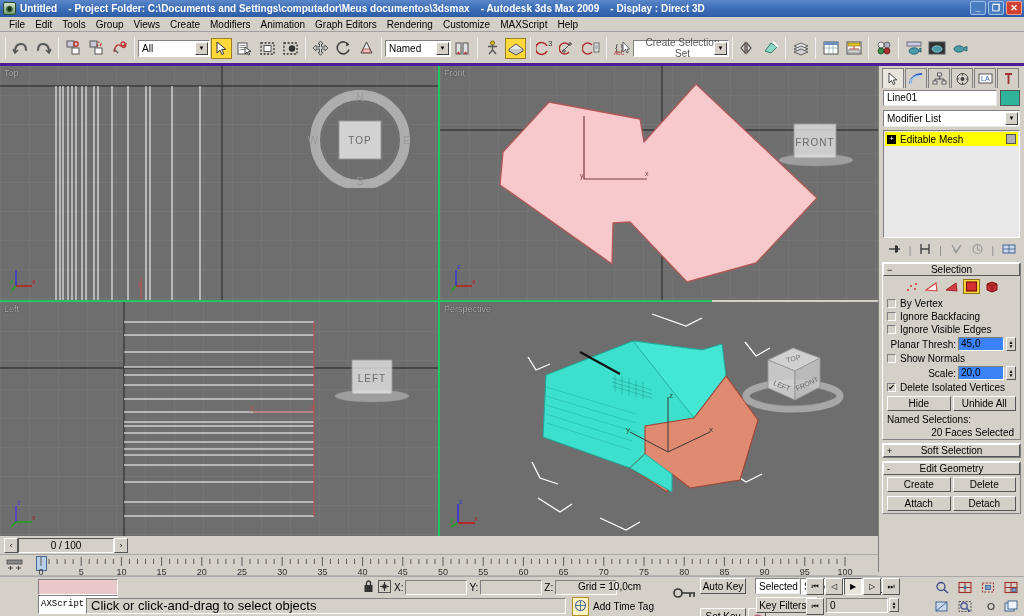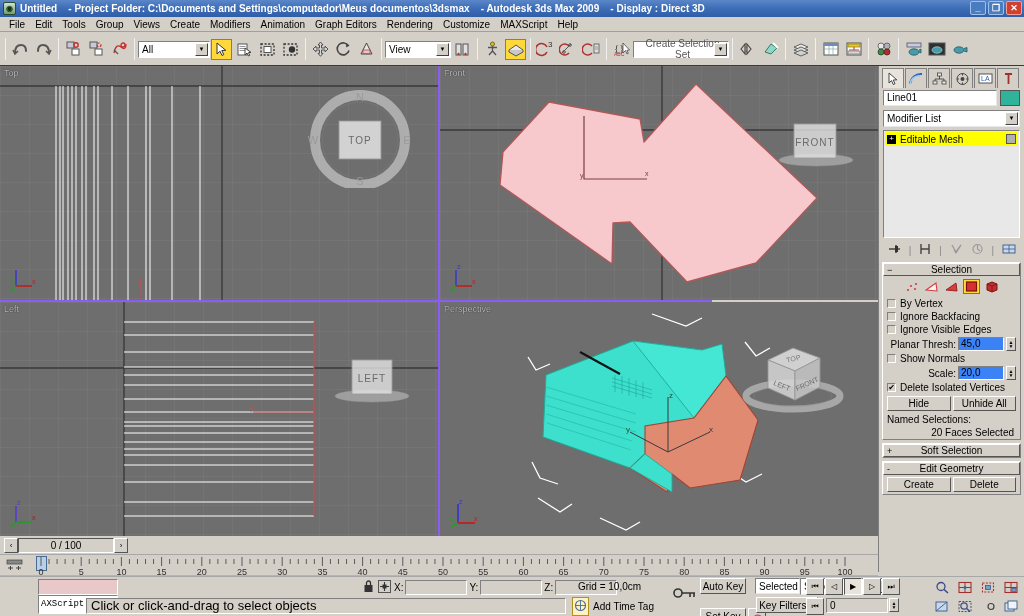--- a/index.html
+++ b/index.html
@@ -38,21 +38,21 @@
     position:absolute; left:0; top:17px; width:1024px; height:15px;
     background:#d4d0c8; display:flex; align-items:center; padding-left:4px;
     border-bottom:1px solid #a0a0a0;
   }
   .menu-item{ padding:1px 5px; font-size:10px; color:#000; white-space:nowrap; }
 
   
   .toolbar{
     position:absolute; left:0; top:33px; width:1024px; height:33px;
     background:#d4d0c8; display:flex; align-items:center; padding:0 2px;
-    border-bottom:1px solid #4c1d95;
+    border-bottom:3px solid #4c1d95;
   }
   .tbtn{
     width:21px;height:21px; margin:0 1px; border:1px solid transparent;
     display:flex;align-items:center;justify-content:center;
     background:#d4d0c8; position:relative;
   }
   .tbtn.on{ background:#ffd83c; border:1px solid #9a8020; }
   .tsep{ width:1px;height:22px;background:#808080;margin:0 3px;
          border-right:1px solid #f0f0f0; }
   .combo{
@@ -63,21 +63,21 @@
   .combo .arrow{
     position:absolute; right:1px; top:1px; width:13px;height:13px;
     background:#d4d0c8; border:1px solid #fff; border-right-color:#404040;
     border-bottom-color:#404040; display:flex;align-items:center;justify-content:center;
     font-size:6px;
   }
 
   
   .viewports{
     position:absolute; left:0; top:66px; width:712px; height:470px;
-    background:#8b5cf6;
+    background:#22c55e;
   }
   .vp{ position:absolute; background:#6e6e6e; overflow:hidden; }
   .vp-label{
     position:absolute; left:4px; top:2px; font-size:9px; color:#b9b9b9;
     z-index:6; text-shadow:0 0 1px #000;
   }
   .vp.active{ outline:2px solid #ffff00; outline-offset:-2px; z-index:3;}
   .axis-tripod{ position:absolute; left:10px; bottom:8px; width:30px;height:30px; z-index:6;}
 
   
@@ -361,21 +361,21 @@
         </svg>
     </div>
     <div class="tbtn">
       <svg width="17" height="16" viewBox="0 0 17 16">
           <path d="M3 13 L8.5 2 L14 13 Z" fill="#e8e8e8" stroke="#444" stroke-width="1"></path>
           <rect x="5" y="9" width="7" height="3.5" fill="#f5c0c0" stroke="#a05050" stroke-width="0.8"></rect>
         </svg>
     </div>
     <div class="tsep"></div>
     <div class="combo" style="width:66px;">
-      <span>View</span>
+      <span>Named</span>
       <span class="arrow">▼</span>
     </div>
     <div class="tbtn">
       <svg width="17" height="15" viewBox="0 0 17 15">
           <rect x="2" y="2" width="5" height="11" fill="#e0e0e0" stroke="#555"></rect>
           <rect x="9" y="2" width="5" height="11" fill="#e0e0e0" stroke="#555"></rect>
           <circle cx="4.5" cy="12" r="1.2" fill="#c03030"></circle>
           <circle cx="11.5" cy="12" r="1.2" fill="#c03030"></circle>
         </svg>
     </div>
@@ -906,20 +906,24 @@
     </div>
 
     <div class="rollout">
       <div class="roll-head">
         <span class="pm">-</span>
         <span>Edit Geometry</span>
       </div>
       <div class="btn-row">
         <div class="mbtn">Create</div>
         <div class="mbtn">Delete</div>
+      </div>
+      <div class="btn-row">
+        <div class="mbtn">Attach</div>
+        <div class="mbtn">Detach</div>
       </div>
     </div>
   </div>
 
   <div class="timeslider">
     <div class="ts-nav">‹</div>
     <div class="ts-field">0 / 100</div>
     <div class="ts-nav">›</div>
   </div>
 

